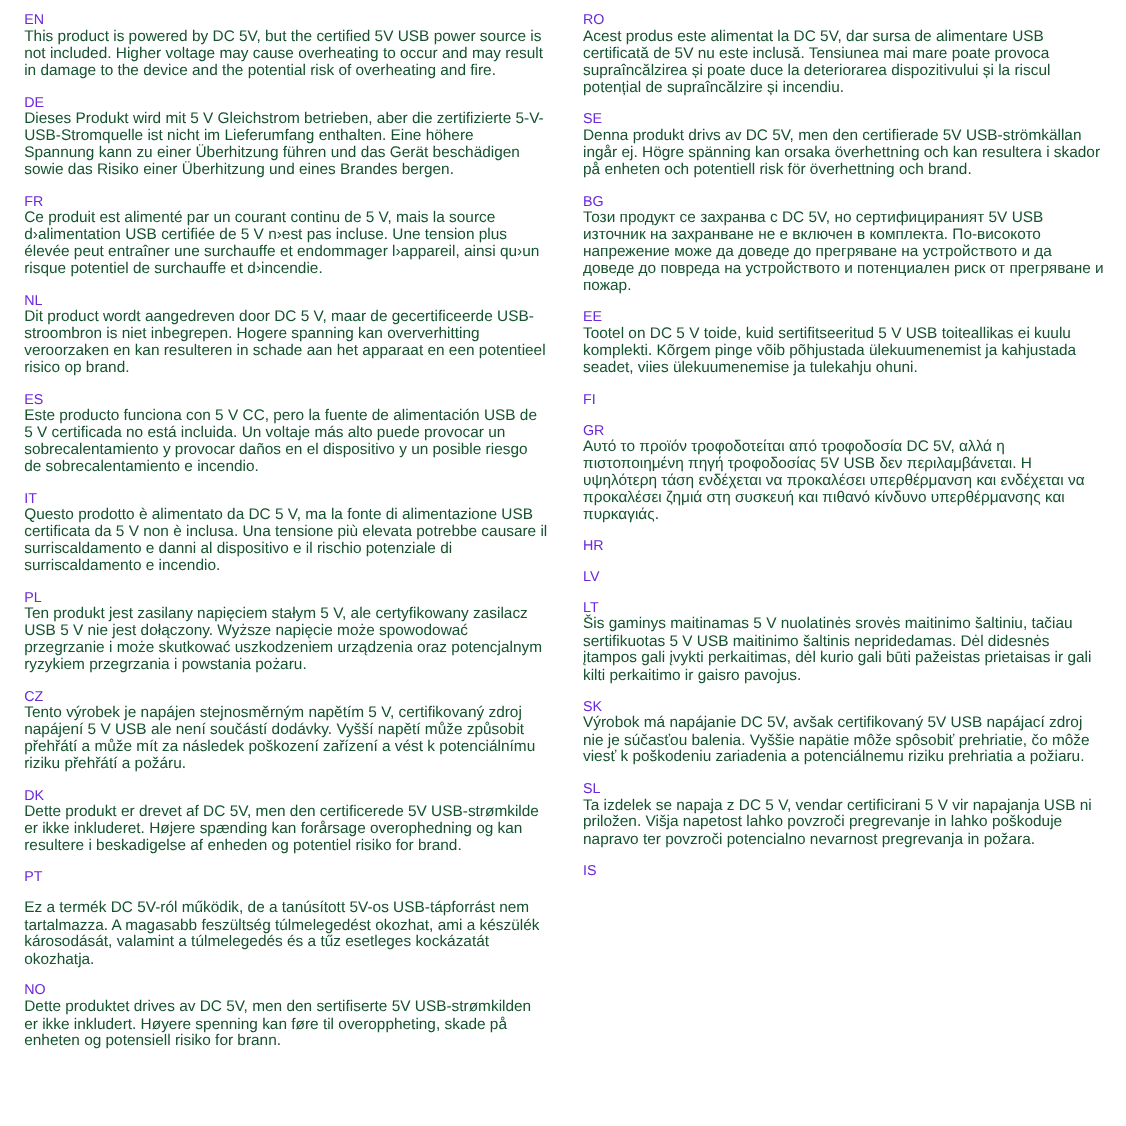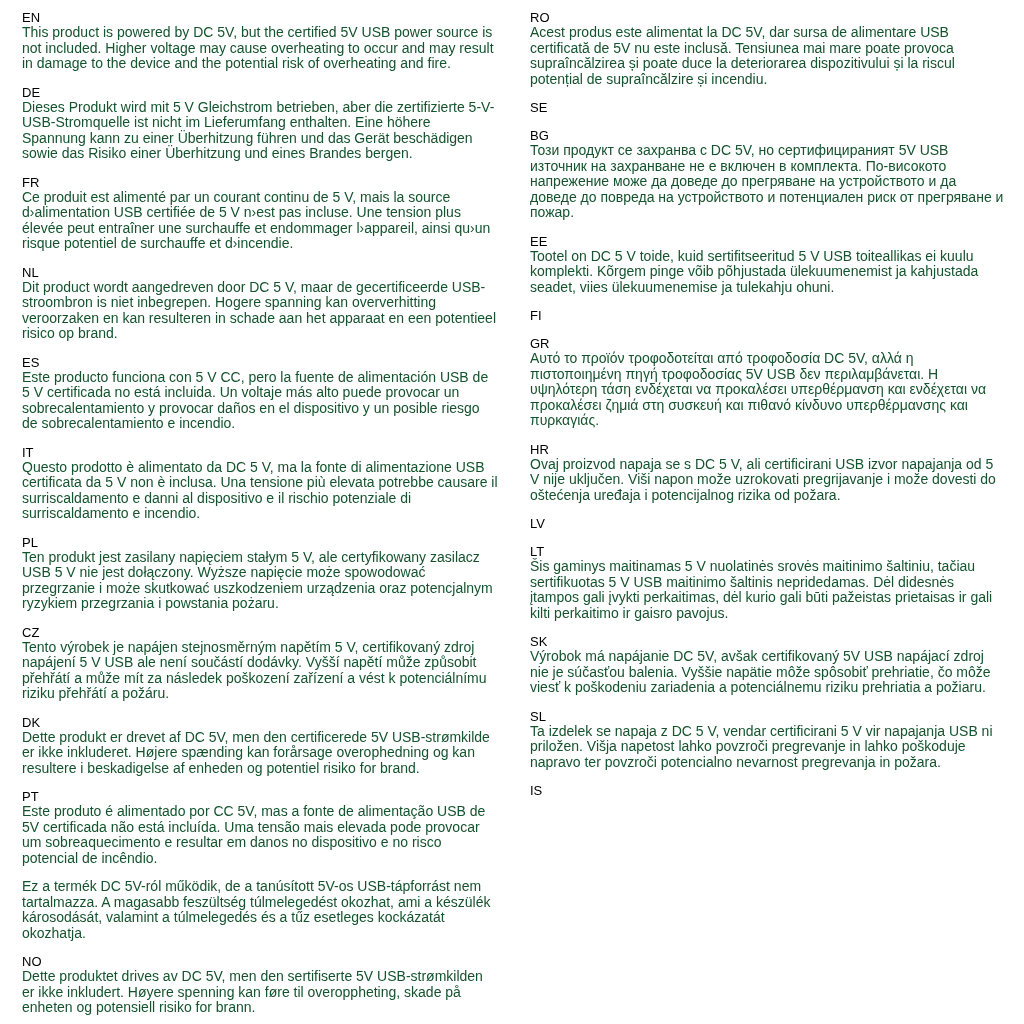--- a/index.html
+++ b/index.html
@@ -24,21 +24,21 @@
   .col {
     display: block;
   }
   .lang-block {
     margin-bottom: 13px;
   }
   .lang-code {
     font-size: 13px;
     line-height: 15px;
     font-weight: 400;
-    color: #000000;
+    color: #6d28d9;
   }
   .lang-text {
     margin: 0;
     font-size: 14px;
     line-height: 15.5px;
     color: #14532d;
     text-align: left;
   }
 </style>
 </head>
@@ -77,56 +77,55 @@
       <div class="lang-block">
         <div class="lang-code">CZ</div>
         <p class="lang-text">Tento výrobek je napájen stejnosměrným napětím 5 V, certifikovaný zdroj napájení 5 V USB ale není součástí dodávky. Vyšší napětí může způsobit přehřátí a může mít za následek poškození zařízení a vést k potenciálnímu riziku přehřátí a požáru.</p>
       </div>
       <div class="lang-block">
         <div class="lang-code">DK</div>
         <p class="lang-text">Dette produkt er drevet af DC 5V, men den certificerede 5V USB-strømkilde er ikke inkluderet. Højere spænding kan forårsage overophedning og kan resultere i beskadigelse af enheden og potentiel risiko for brand.</p>
       </div>
       <div class="lang-block">
         <div class="lang-code">PT</div>
-        <p class="lang-text">Este produto é alimentado por CC 5V, mas a fonte de alimentação USB de 5V certificada não está incluída. Uma tensão mais elevada pode provocar um sobreaquecimento e resultar em danos no dispositivo e no risco potencial de incêndio.</p>
       </div>
       <div class="lang-block">
         <p class="lang-text">Ez a termék DC 5V-ról működik, de a tanúsított 5V-os USB-tápforrást nem tartalmazza. A magasabb feszültség túlmelegedést okozhat, ami a készülék károsodását, valamint a túlmelegedés és a tűz esetleges kockázatát okozhatja.</p>
       </div>
       <div class="lang-block">
         <div class="lang-code">NO</div>
         <p class="lang-text">Dette produktet drives av DC 5V, men den sertifiserte 5V USB-strømkilden er ikke inkludert. Høyere spenning kan føre til overoppheting, skade på enheten og potensiell risiko for brann.</p>
       </div>
     </div>
   <div class="col" id="col-1">
       <div class="lang-block">
         <div class="lang-code">RO</div>
         <p class="lang-text">Acest produs este alimentat la DC 5V, dar sursa de alimentare USB certificată de 5V nu este inclusă. Tensiunea mai mare poate provoca supraîncălzirea și poate duce la deteriorarea dispozitivului și la riscul potențial de supraîncălzire și incendiu.</p>
       </div>
       <div class="lang-block">
         <div class="lang-code">SE</div>
+        <p class="lang-text">Denna produkt drivs av DC 5V, men den certifierade 5V USB-strömkällan ingår ej. Högre spänning kan orsaka överhettning och kan resultera i skador på enheten och potentiell risk för överhettning och brand.</p>
       </div>
       <div class="lang-block">
         <div class="lang-code">BG</div>
         <p class="lang-text">Този продукт се захранва с DC 5V, но сертифицираният 5V USB източник на захранване не е включен в комплекта. По-високото напрежение може да доведе до прегряване на устройството и да доведе до повреда на устройството и потенциален риск от прегряване и пожар.</p>
       </div>
       <div class="lang-block">
         <div class="lang-code">EE</div>
         <p class="lang-text">Tootel on DC 5 V toide, kuid sertifitseeritud 5 V USB toiteallikas ei kuulu komplekti. Kõrgem pinge võib põhjustada ülekuumenemist ja kahjustada seadet, viies ülekuumenemise ja tulekahju ohuni.</p>
       </div>
       <div class="lang-block">
         <div class="lang-code">FI</div>
       </div>
       <div class="lang-block">
         <div class="lang-code">GR</div>
         <p class="lang-text">Αυτό το προϊόν τροφοδοτείται από τροφοδοσία DC 5V, αλλά η πιστοποιημένη πηγή τροφοδοσίας 5V USB δεν περιλαμβάνεται. Η υψηλότερη τάση ενδέχεται να προκαλέσει υπερθέρμανση και ενδέχεται να προκαλέσει ζημιά στη συσκευή και πιθανό κίνδυνο υπερθέρμανσης και πυρκαγιάς.</p>
       </div>
       <div class="lang-block">
         <div class="lang-code">HR</div>
-        <p class="lang-text">Ovaj proizvod napaja se s DC 5 V, ali certificirani USB izvor napajanja od 5 V nije uključen. Viši napon može uzrokovati pregrijavanje i može dovesti do oštećenja uređaja i potencijalnog rizika od požara.</p>
       </div>
       <div class="lang-block">
         <div class="lang-code">LV</div>
       </div>
       <div class="lang-block">
         <div class="lang-code">LT</div>
         <p class="lang-text">Šis gaminys maitinamas 5 V nuolatinės srovės maitinimo šaltiniu, tačiau sertifikuotas 5 V USB maitinimo šaltinis nepridedamas. Dėl didesnės įtampos gali įvykti perkaitimas, dėl kurio gali būti pažeistas prietaisas ir gali kilti perkaitimo ir gaisro pavojus.</p>
       </div>
       <div class="lang-block">
         <div class="lang-code">SK</div>

